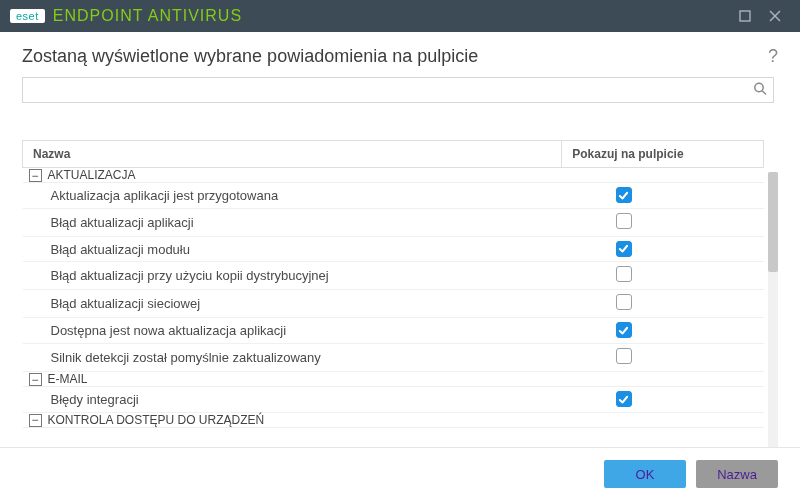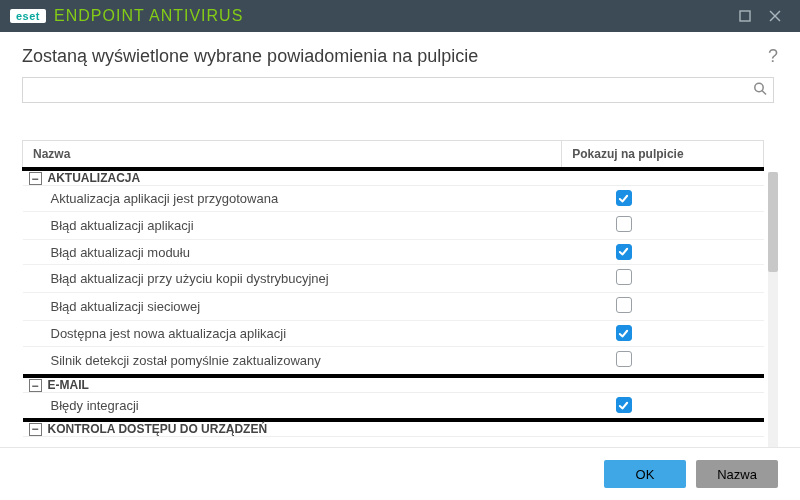--- a/index.html
+++ b/index.html
@@ -23,21 +23,21 @@
     color: #a9b5bc;
   }
   .brand {
     display: flex;
     align-items: center;
     gap: 8px;
   }
   .brand-logo {
     background: #fff;
     color: #0aa89e;
-    font-weight: 700;
+    font-weight: 400;
     font-size: 11px;
     letter-spacing: 0.5px;
     padding: 1px 6px;
     border-radius: 2px;
   }
   .brand-text {
     font-size: 16px;
     font-weight: 300;
     letter-spacing: 1px;
     color: #84cc16;
@@ -121,24 +121,24 @@
     font-size: 12px;
     color: #555;
     padding: 6px 10px;
     border: 1px solid #dedede;
     background: #fff;
   }
   .tbl thead th.col-name { width: 540px; }
   .tbl thead th.col-show { width: 202px; }
   .group-row td {
     padding: 0 6px;
-    font-weight: 700;
+    font-weight: 400;
     font-size: 12px;
     color: #444;
-    border-top: 4px solid #000000;
+    border-top: 1px solid #000000;
     border-bottom: 1px solid #eee;
   }
   .group-toggle {
     display: inline-flex;
     align-items: center;
     justify-content: center;
     width: 13px;
     height: 13px;
     border: 1px solid #777;
     margin-right: 6px;
@@ -195,21 +195,21 @@
     justify-content: flex-end;
     gap: 10px;
     background: #fff;
   }
   .btn {
     min-width: 82px;
     height: 28px;
     border: none;
     border-radius: 2px;
     font-size: 13px;
-    color: #000000;
+    color: #4c1d95;
     cursor: pointer;
     padding: 0 18px;
   }
   .btn-primary { background: #3fa7e6; }
   .btn-secondary { background: #9a9a9a; }
 </style>
 </head>
 <body>
 
 <div class="titlebar">

